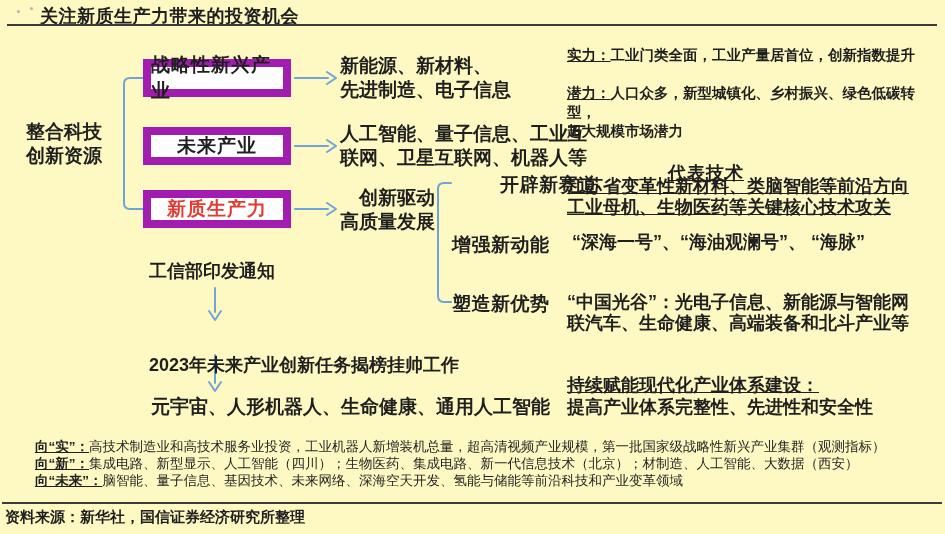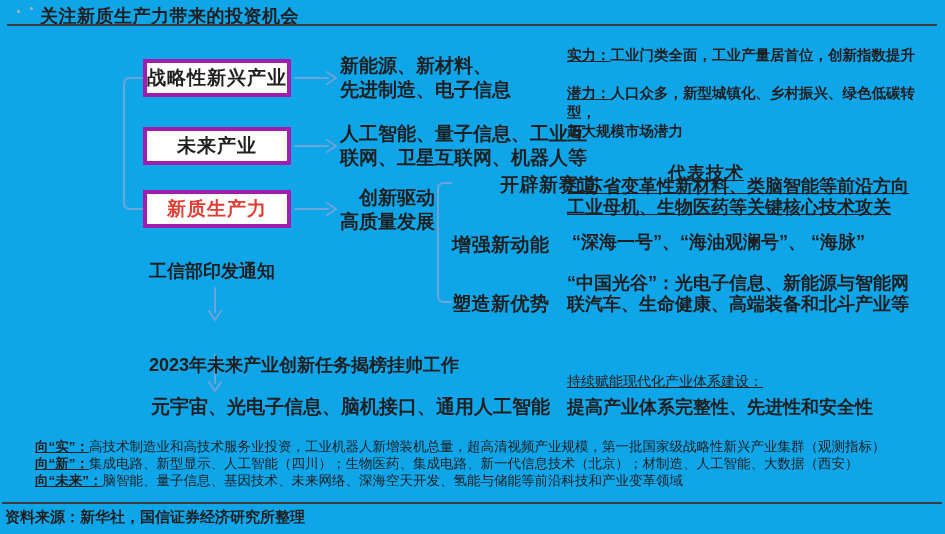--- a/index.html
+++ b/index.html
@@ -1,37 +1,37 @@
 <!DOCTYPE html>
 <html><head>
 <meta charset="utf-8">
 <style>
   * { margin:0; padding:0; box-sizing:border-box; }
   html,body { background:#ffffff; }
   .canvas {
-    position:relative; width:945px; height:534px; background:#0ea5e9;
+    position:relative; width:945px; height:534px; background:#fef9c3;
     font-family:"Liberation Sans","DejaVu Sans",sans-serif;
     color:#1f1f1f; overflow:hidden;
   }
   .abs { position:absolute; }
   .pre { white-space:pre-line; }
   .u { text-decoration:underline; }
 
   .title { left:40px; top:4px; font-size:18px; font-weight:bold; letter-spacing:0.5px; }
   .dot { width:3px; height:3px; border-radius:50%; background:#b3b3b3; }
   .dot1 { left:17px; top:10px; } .dot2 { left:30px; top:7px; }
   .rule-top { left:7px; top:24px; width:930px; height:2px; background:#3c3c3c; }
   .rule-bottom { left:2px; top:502px; width:940px; height:2px; background:#3c3c3c; }
 
   .connectors { left:0; top:0; width:945px; height:534px; pointer-events:none; }
 
   .left-label { left:26px; top:120px; font-size:19px; font-weight:bold; line-height:24px; text-align:center; }
 
   .box {
-    left:143px; width:148px; height:38px; border:4px solid #a21caf; background:#ffffff;
+    left:143px; width:148px; height:38px; border:8px solid #a21caf; background:#ffffff;
     display:flex; align-items:center; justify-content:center;
     font-size:19px; font-weight:bold; letter-spacing:1px;
   }
   .box-1 { top:59px; } .box-2 { top:127px; }
   .box-3 { top:190px; color:#e13c32; }
 
   .output { left:340px; font-size:19px; font-weight:bold; line-height:24px; }
   .output-1 { top:54px; } .output-2 { top:122px; } .output-3 { top:186px;text-align:right; }
 
   .flow-step { font-size:18px; font-weight:bold; }
@@ -42,22 +42,22 @@
   .midlab { left:452px; font-size:19px; font-weight:bold; letter-spacing:0.5px; }
   .mid-1 { top:172px;margin-left:48px; } .mid-2 { top:232px; } .mid-3 { top:291px; }
 
   .sp-line { left:567px; font-size:14.5px; font-weight:bold; line-height:19px; max-width:375px; }
   .sp-strength { top:46px; }
   .sp-potential { top:84px; }
 
   .tech-header { left:668px; top:149px; font-size:18px; font-weight:bold; text-decoration:underline; letter-spacing:1px;margin-top:12px; }
   .tech-1 { left:567px; top:176px; font-size:18px; font-weight:bold; line-height:21px;text-decoration:underline; }
   .tech-2 { left:572px; top:230px; font-size:18px; font-weight:bold; }
-  .tech-3 { left:567px; top:273px; font-size:18px; font-weight:bold; line-height:21px; }
-  .empower-header { left:567px; top:373px; font-size:14px; font-weight:normal; text-decoration:underline; }
+  .tech-3 { left:567px; top:292px; font-size:18px; font-weight:bold; line-height:21px; }
+  .empower-header { left:567px; top:373px; font-size:18px; font-weight:bold; text-decoration:underline; }
   .empower-text { left:567px; top:395px; font-size:18px; font-weight:bold; }
 
   .note { left:35px; font-size:13.5px; line-height:17px; white-space:nowrap; }
   .note .u { font-weight:bold; }
   .note-1 { top:438px; } .note-2 { top:455px; } .note-3 { top:472px; }
 
   .source { left:5px; top:508px; font-size:15px; font-weight:bold; }
 </style>
 </head>
 <body>
@@ -85,41 +85,43 @@
 
       <path d="M215,288 V312"></path>
       <path d="M209,311 L215,320 L221,311"></path>
       <path d="M215,355 V383"></path>
       <path d="M209,382 L215,391 L221,382"></path>
 
       <path d="M451,183 H444 Q438,183 438,189 V296 Q438,302 444,302 H451"></path>
     </g>
   </svg>
 
+  <div class="abs left-label pre">整合科技
+创新资源</div>
 
   <div class="abs box box-1">
     <span>战略性新兴产业</span>
   </div>
   <div class="abs box box-2">
     <span>未来产业</span>
   </div>
   <div class="abs box box-3">
     <span>新质生产力</span>
   </div>
 
   <div class="abs output output-1 pre">新能源、新材料、
 先进制造、电子信息</div>
   <div class="abs output output-2 pre">人工智能、量子信息、工业互
 联网、卫星互联网、机器人等</div>
   <div class="abs output output-3 pre">创新驱动
 高质量发展</div>
 
   <div class="abs flow-step flow-1">工信部印发通知</div>
   <div class="abs flow-step flow-2">2023年未来产业创新任务揭榜挂帅工作</div>
-  <div class="abs flow-step flow-3">元宇宙、光电子信息、脑机接口、通用人工智能</div>
+  <div class="abs flow-step flow-3">元宇宙、人形机器人、生命健康、通用人工智能</div>
 
   <div class="abs midlab mid-1">开辟新赛道</div>
   <div class="abs midlab mid-2">增强新动能</div>
   <div class="abs midlab mid-3">塑造新优势</div>
 
   <div class="abs sp-line sp-strength">
     <span class="u">实力：</span><span>工业门类全面，工业产量居首位，创新指数提升</span>
   </div>
   <div class="abs sp-line sp-potential">
     <span class="u">潜力：</span><span class="pre">人口众多，新型城镇化、乡村振兴、绿色低碳转型，

